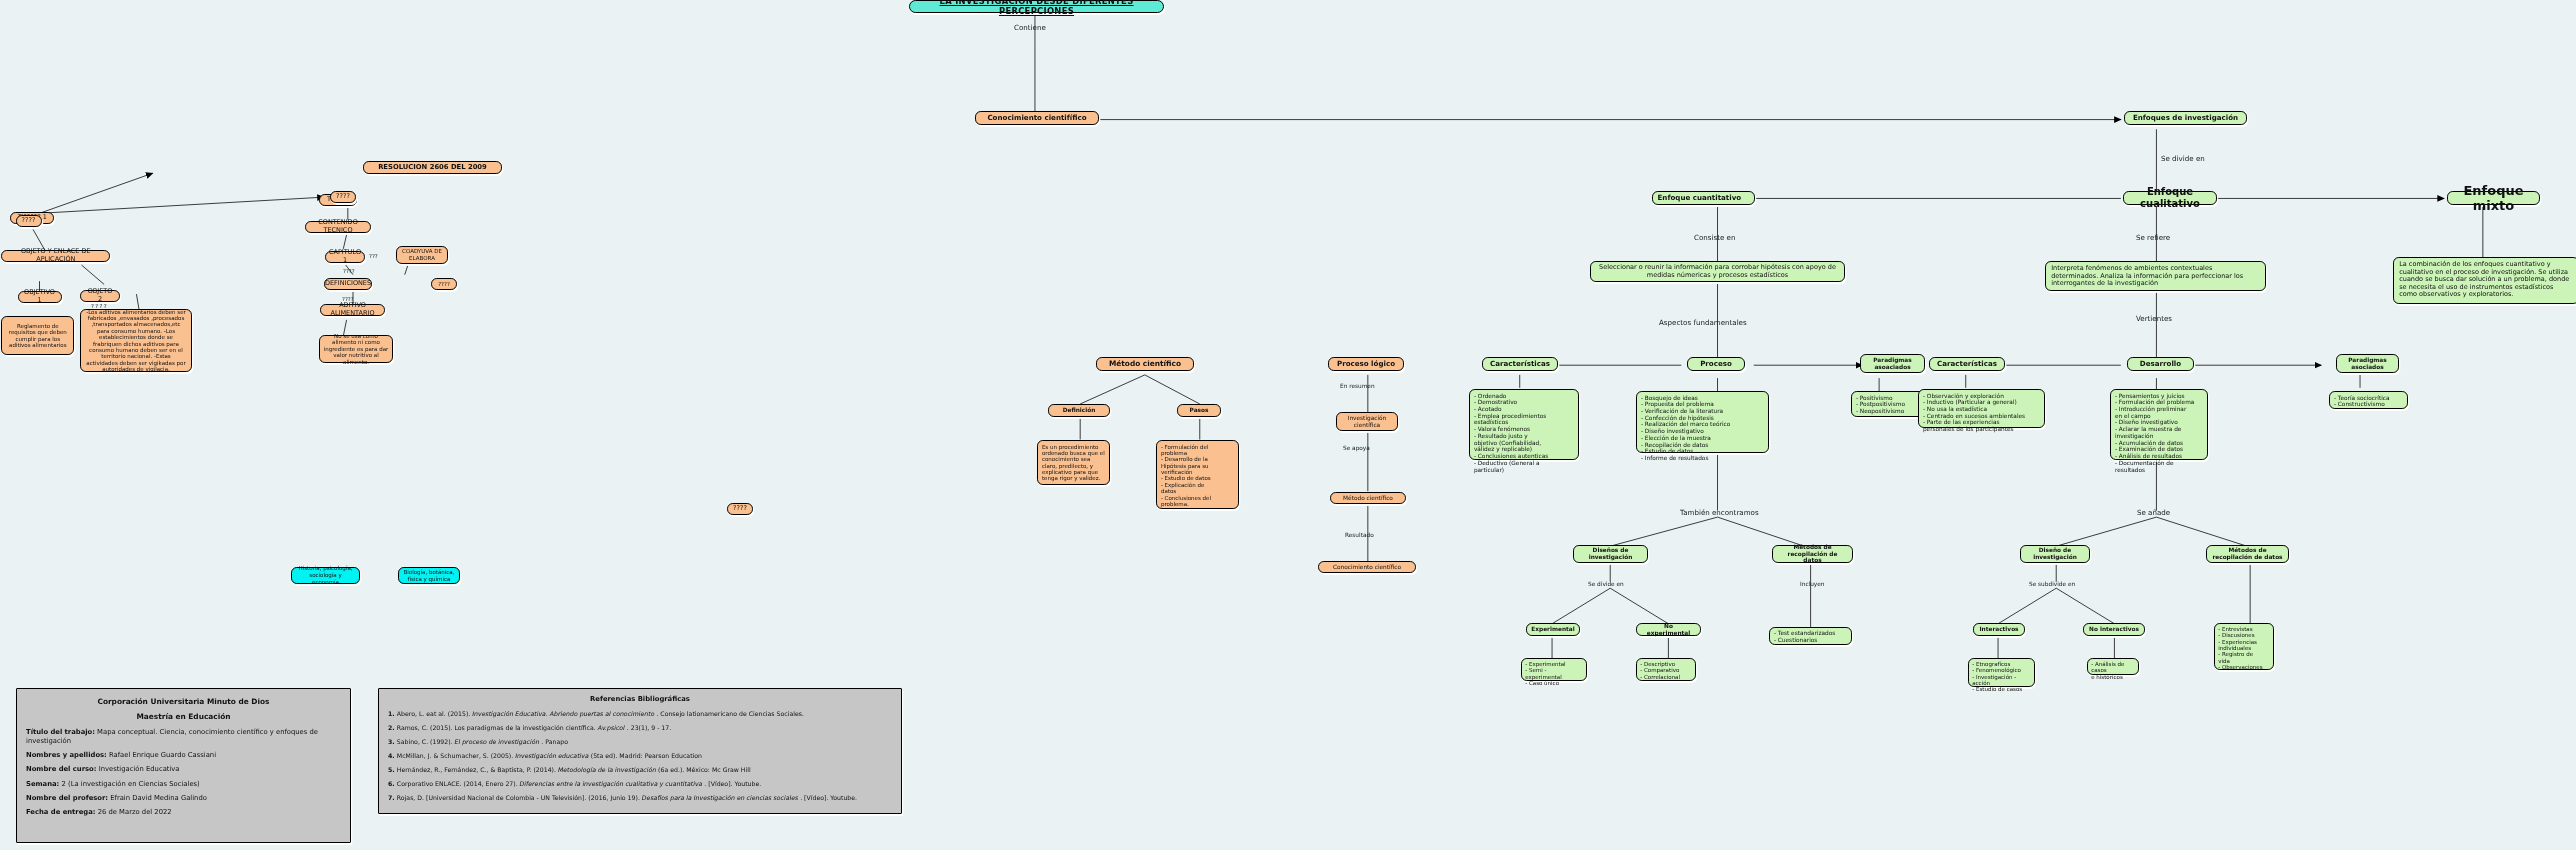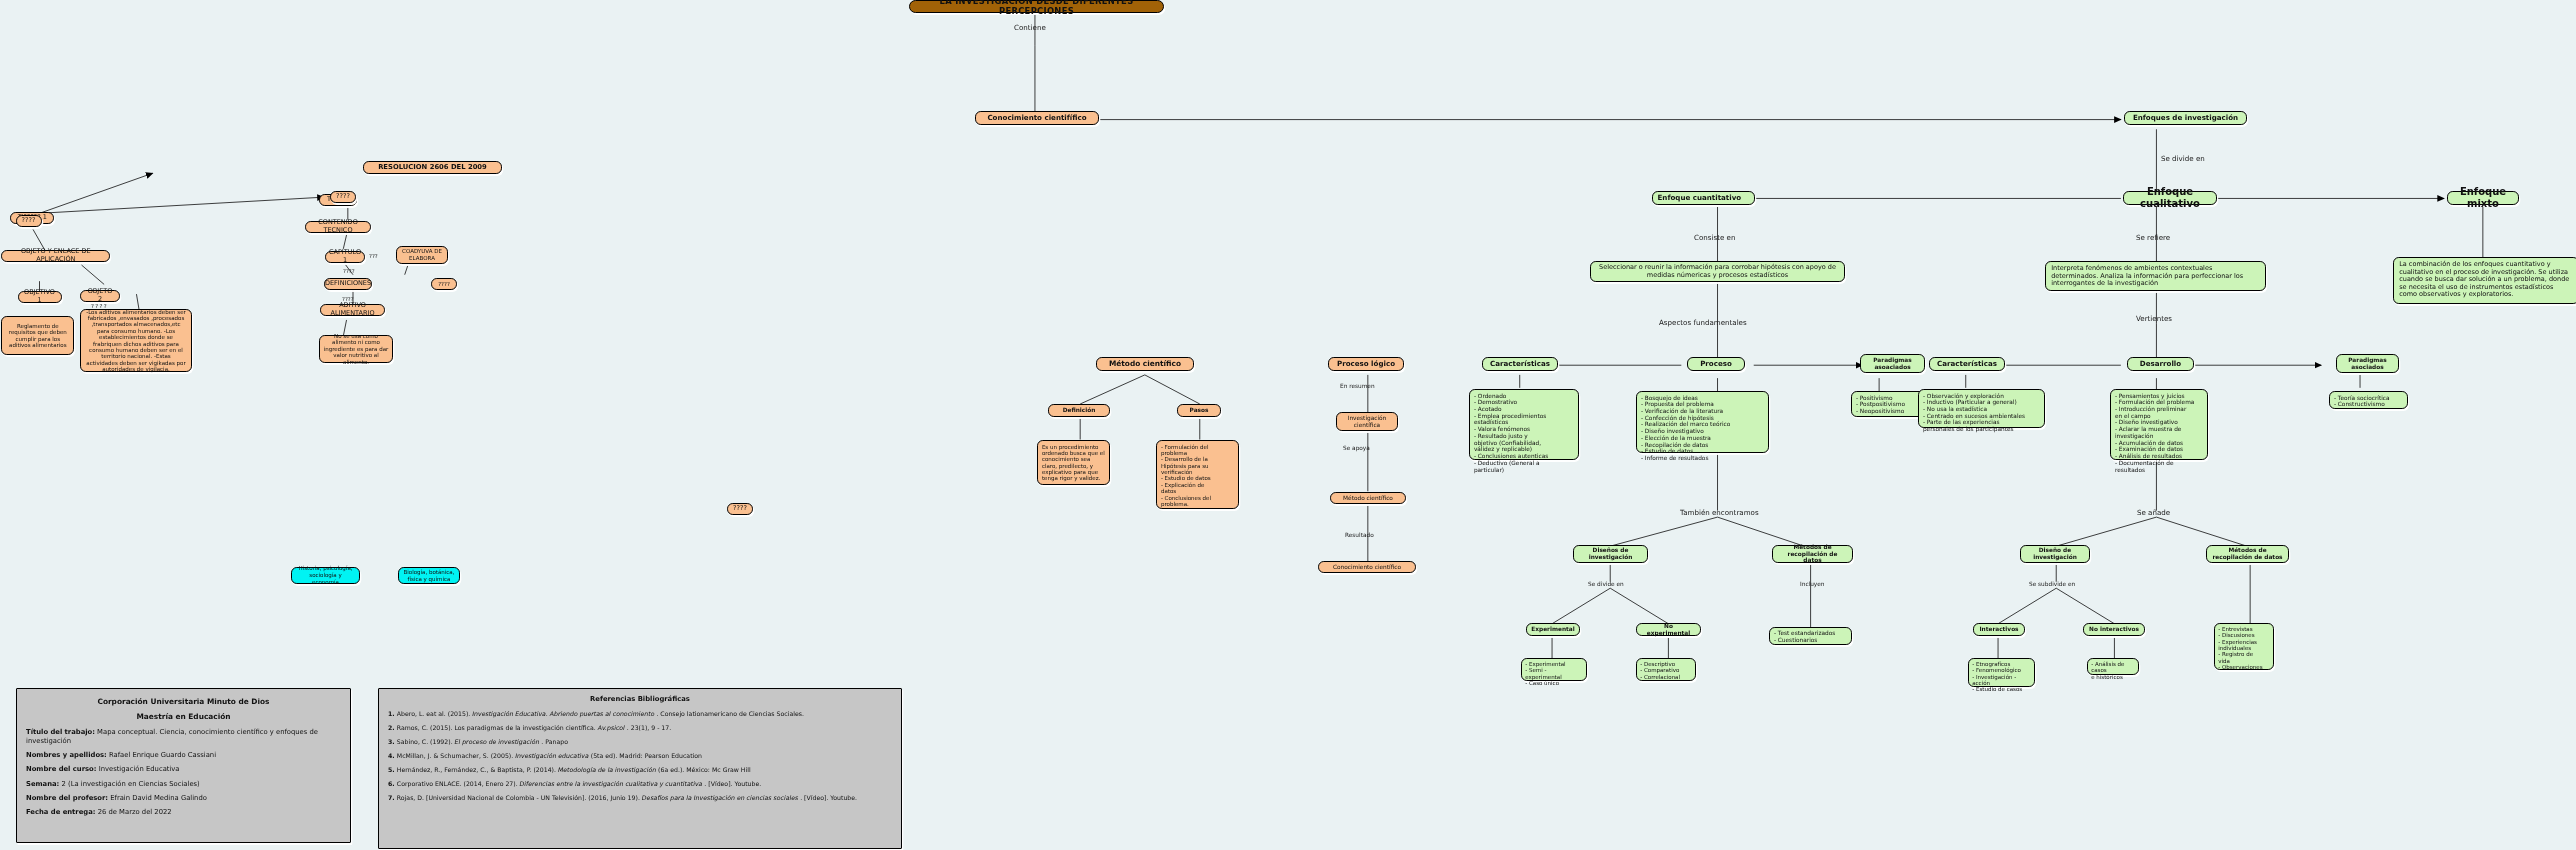--- a/index.html
+++ b/index.html
@@ -4,21 +4,21 @@
 <style>
   html,body{margin:0;padding:0;background:#eaf2f3;}
   body{width:2576px;height:850px;position:relative;overflow:hidden;
        font-family:"DejaVu Sans","Liberation Sans",sans-serif;color:#111;}
   .canvas{position:absolute;inset:0;}
   svg.links{position:absolute;left:0;top:0;width:2576px;height:850px;pointer-events:none;}
 
   .node{position:absolute;box-sizing:border-box;border:1px solid #000;border-radius:5.8px;
         padding:1.9px 4.5px;line-height:1.16;text-align:center;
         box-shadow:1.3px 1.9px 0 rgba(255,255,255,.95);}
-  .yellow{background:#a16207;font-weight:bold;font-size:8.4px;letter-spacing:0.3px;border-radius:7.1px;}
+  .yellow{background:#5eead4;font-weight:bold;font-size:8.4px;letter-spacing:0.3px;border-radius:7.1px;text-decoration:underline;}
   .orange{background:#fac090;}
   .orange-b{background:#fac090;font-weight:bold;}
   .green{background:#ccf4b8;}
   .green-b{background:#ccf4b8;font-weight:bold;}
   .cyan{background:#00f3f3;}
   .gray{background:#c6c6c6;text-align:left;border-radius:1px;}
   .lbl{position:absolute;font-size:7.1px;color:#1a1a1a;white-space:nowrap;background:transparent;}
   .lst{text-align:left;}
   .sm{font-size:6.5px;}
   .xs{font-size:5.8px;}
@@ -133,21 +133,21 @@
   <span>Enfoques de investigación</span>
 </div>
 <div class="lbl" style="left:2161px;top:154px;">Se divide en</div>
 
 <div class="node green-b" style="left:1652px;top:191px;width:103px;height:13.6px;font-size:7.1px;display:flex;align-items:center;justify-content:flex-start;">
   <span>Enfoque cuantitativo</span>
 </div>
 <div class="node green-b" style="left:2123px;top:191px;width:94px;height:13.6px;font-size:10px;display:flex;align-items:center;justify-content:center;">
   <span>Enfoque cualitativo</span>
 </div>
-<div class="node green-b" style="left:2447px;top:191px;width:72px;height:13.6px;font-size:10px;display:flex;align-items:center;justify-content:center;">
+<div class="node green-b" style="left:2447px;top:191px;width:93px;height:13.6px;font-size:13px;display:flex;align-items:center;justify-content:center;">
   <span>Enfoque mixto</span>
 </div>
 
 <div class="lbl" style="left:1694px;top:233px;">Consiste en</div>
 <div class="lbl" style="left:2136px;top:233px;">Se refiere</div>
 <div class="lbl" style="left:2478px;top:233px;margin-top:24px;">Es</div>
 
 <div class="node green sm" style="left:1590px;top:261px;width:255px;height:21.3px;display:flex;align-items:center;justify-content:center;">
   <span>Seleccionar o reunir la información para corrobar hipótesis con apoyo de medidas númericas y procesos estadísticos</span>
 </div>
@@ -431,21 +431,21 @@
   <div id="info-rows">
         <p class="infoline"><b>Título del trabajo:</b><span> Mapa conceptual. Ciencia, conocimiento científico y enfoques de investigación</span></p>
         <p class="infoline"><b>Nombres y apellidos:</b><span> Rafael Enrique Guardo Cassiani</span></p>
         <p class="infoline"><b>Nombre del curso:</b><span> Investigación Educativa</span></p>
         <p class="infoline"><b>Semana:</b><span> 2 (La investigación en Ciencias Sociales)</span></p>
         <p class="infoline"><b>Nombre del profesor:</b><span> Efrain David Medina Galindo</span></p>
         <p class="infoline"><b>Fecha de entrega:</b><span> 26 de Marzo del 2022</span></p>
       </div>
 </div>
 
-<div class="node gray" style="left:378px;top:688px;width:524px;height:161px;padding:5.2px 9px;overflow:hidden;">
+<div class="node gray" style="left:378px;top:688px;width:524px;height:126px;padding:5.2px 9px;overflow:hidden;">
   <div class="refhead">Referencias Bibliográficas</div>
   <div id="ref-rows">
         <p class="refline"><b>1. </b><span>Abero, L. eat al. (2015). </span><i>Investigación Educativa. Abriendo puertas al conocimiento</i><span> . Consejo lationamericano de Ciencias Sociales.</span></p>
         <p class="refline"><b>2. </b><span>Ramos, C. (2015). Los paradigmas de la investigación científica. </span><i>Av.psicol</i><span> . 23(1), 9 - 17.</span></p>
         <p class="refline"><b>3. </b><span>Sabino, C. (1992). </span><i>El proceso de investigación</i><span> . Panapo</span></p>
         <p class="refline"><b>4. </b><span>McMillan, J. &amp; Schumacher, S. (2005). </span><i>Investigación educativa</i><span> (5ta ed). Madrid: Pearson Education</span></p>
         <p class="refline"><b>5. </b><span>Hernández, R., Fernández, C., &amp; Baptista, P. (2014). </span><i>Metodología de la investigación</i><span> (6a ed.). México: Mc Graw Hill</span></p>
         <p class="refline"><b>6. </b><span>Corporativo ENLACE. (2014, Enero 27). </span><i>Diferencias entre la investigación cualitativa y cuantitativa</i><span> . [Vídeo]. Youtube.</span></p>
         <p class="refline"><b>7. </b><span>Rojas, D. [Universidad Nacional de Colombia - UN Televisión]. (2016, Junio 19). </span><i>Desafíos para la Investigación en ciencias sociales</i><span> . [Vídeo]. Youtube.</span></p>
       </div>

